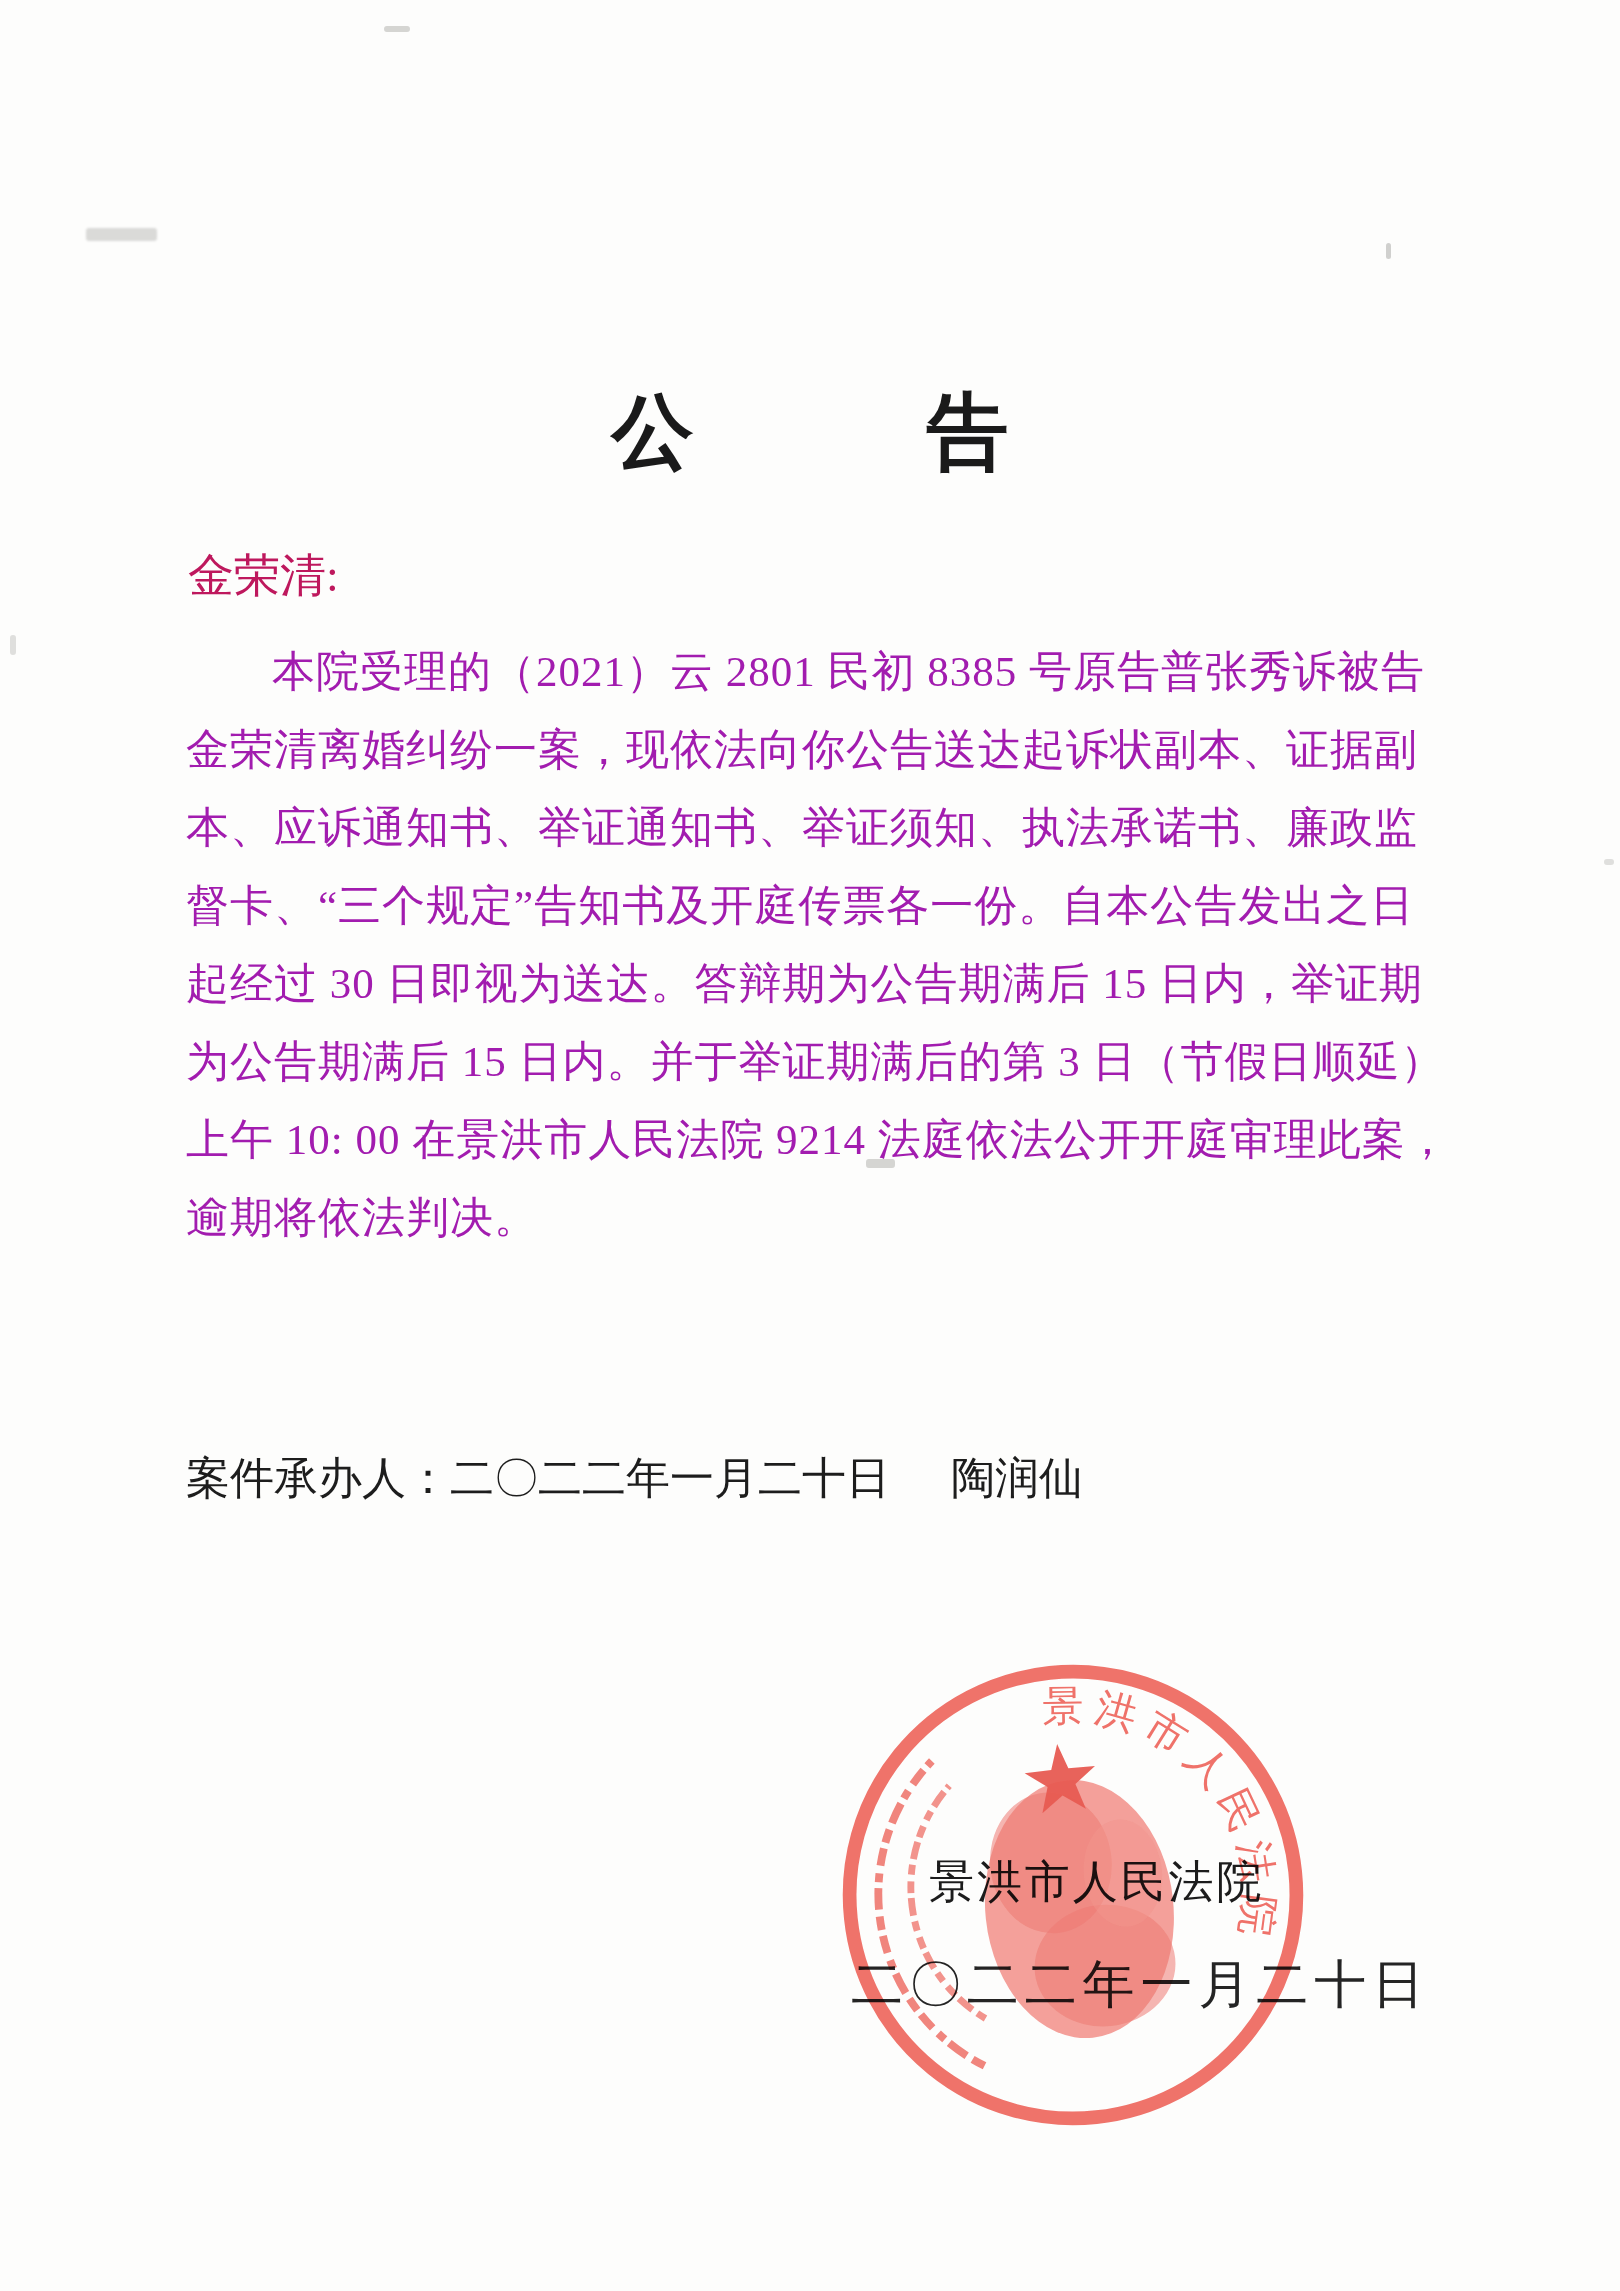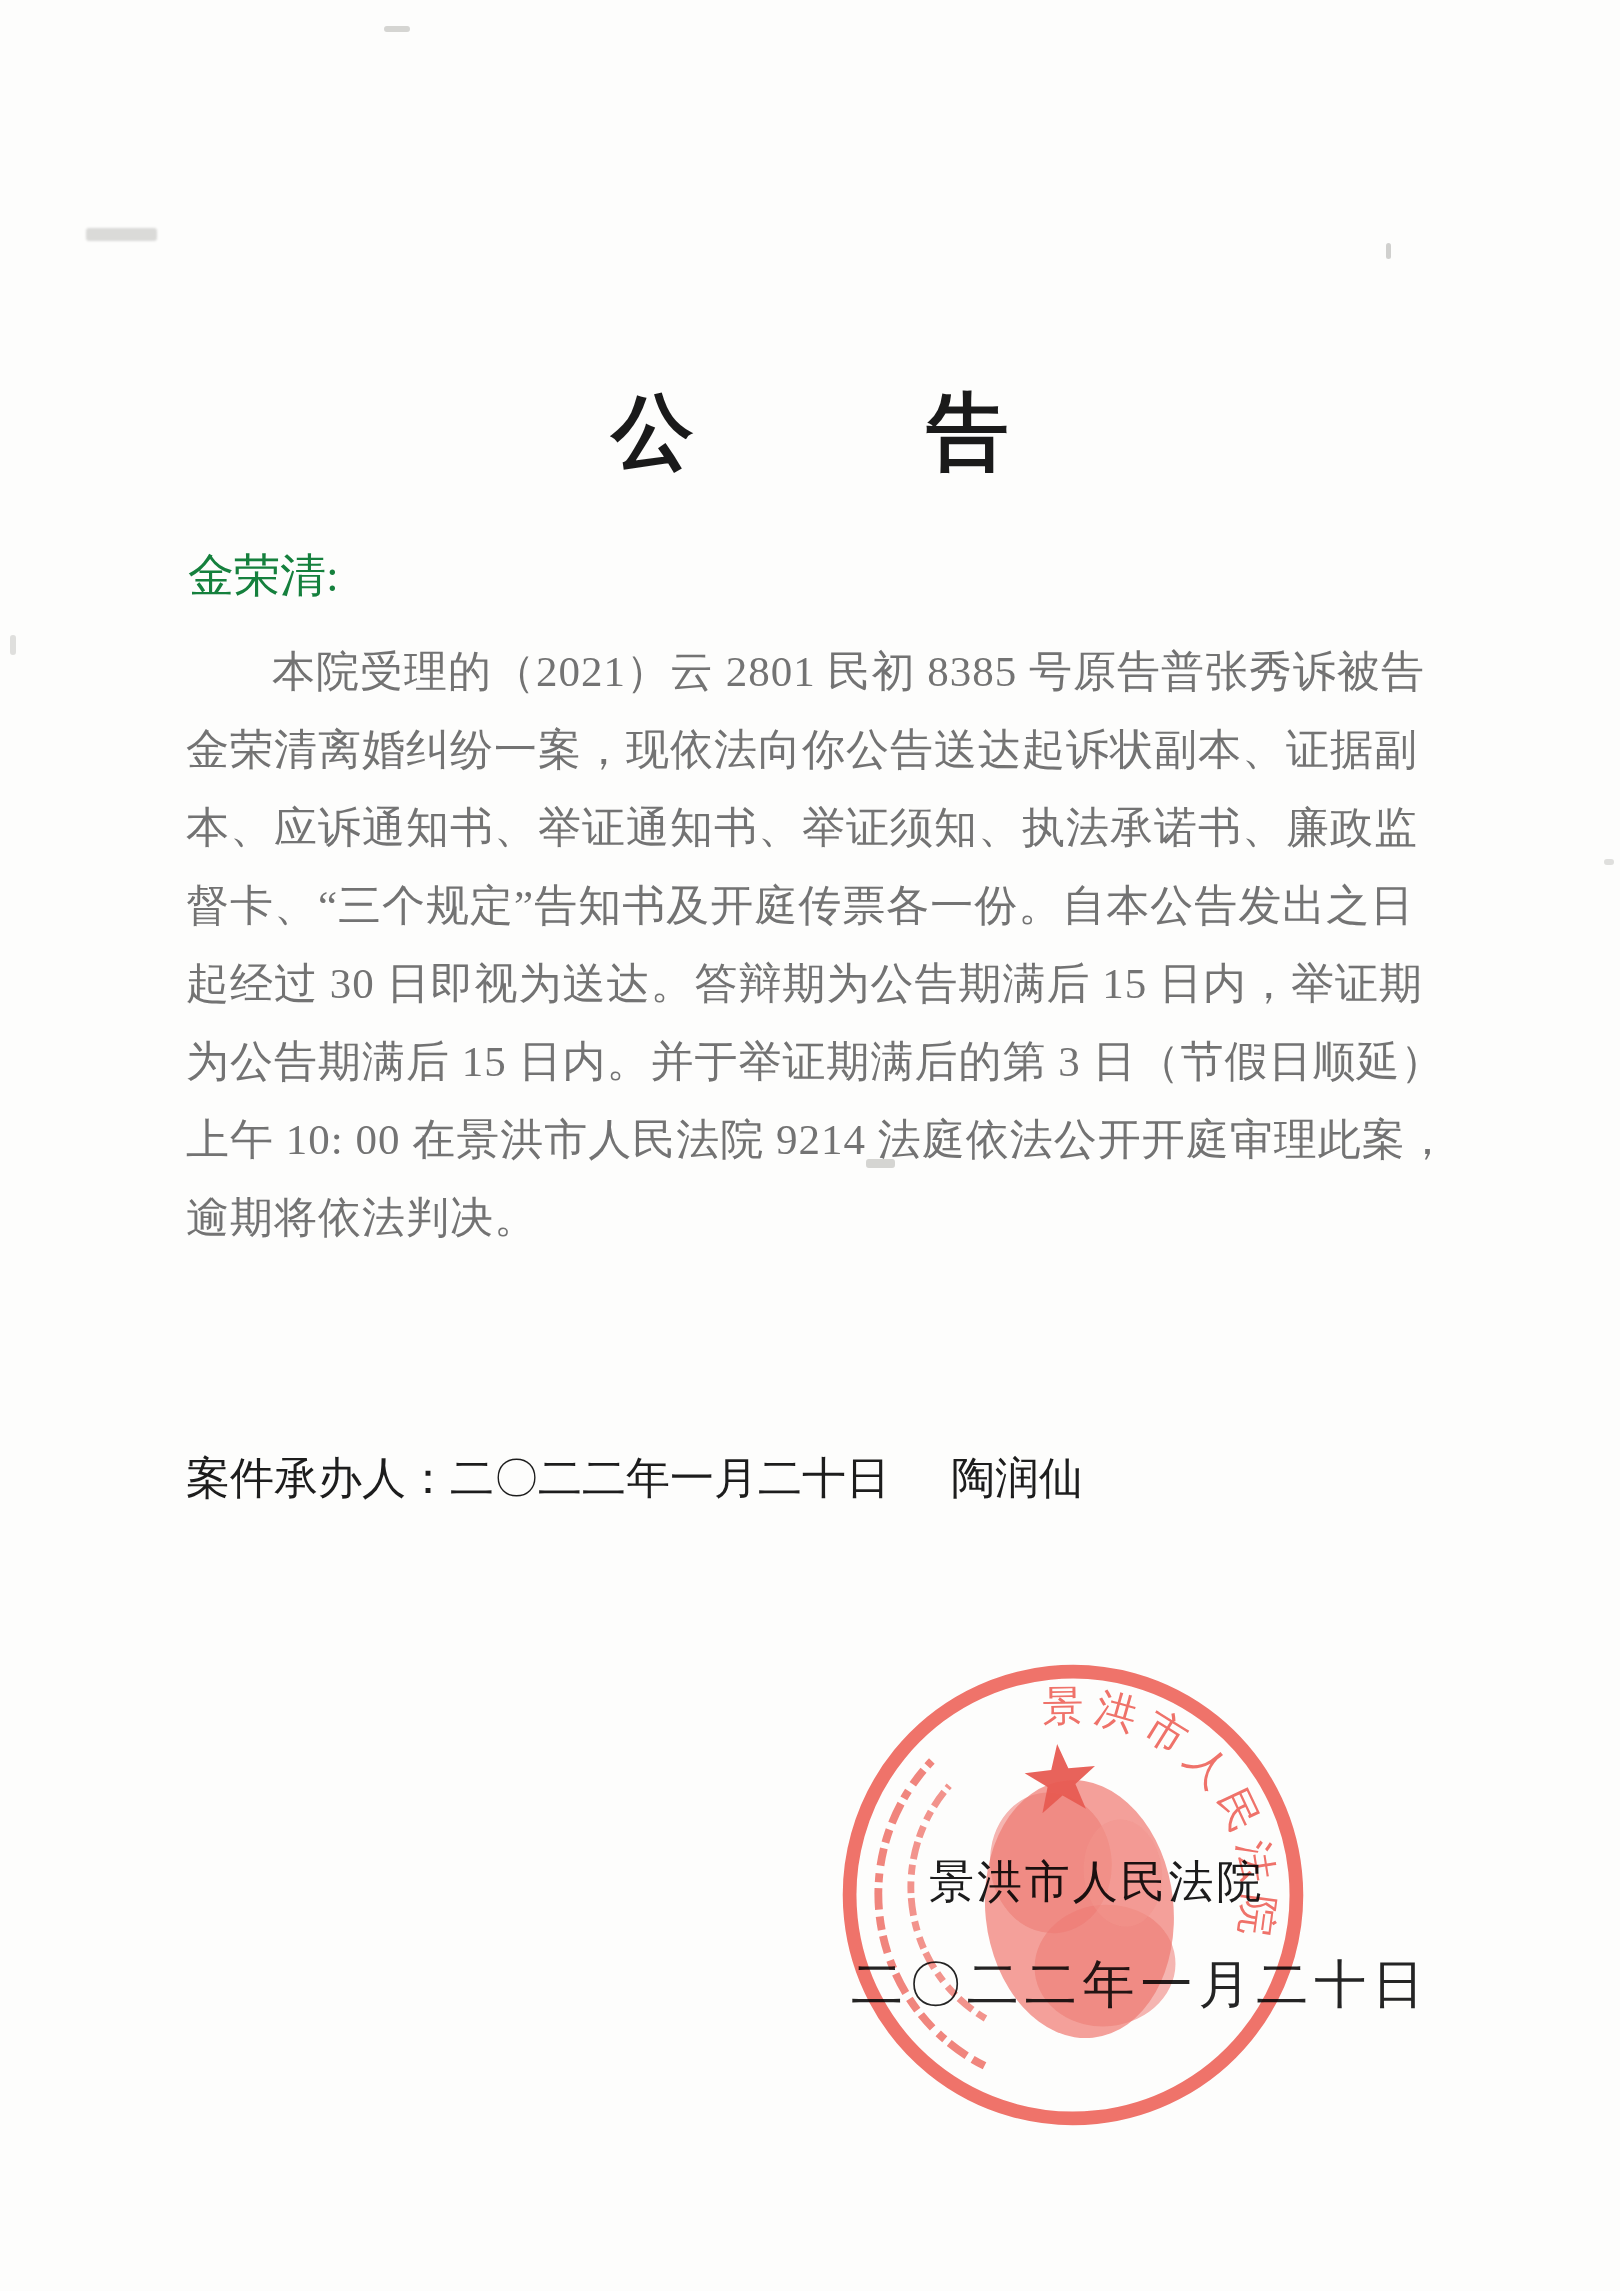--- a/index.html
+++ b/index.html
@@ -21,28 +21,28 @@
     color:#161616;
     white-space:nowrap;
   }
   .notice-title{
     position:absolute;top:378px;left:0;width:1620px;
     display:flex;justify-content:center;gap:233px;
     font-size:82px;font-weight:bold;color:#1a1a1a;
   }
   .addressee{
     position:absolute;top:545px;left:188px;
-    font-size:46px;color:#15803d;
+    font-size:46px;color:#be185d;
   }
   .body-text{
     position:absolute;top:633px;left:186px;width:1294px;
   }
   .body-text .line{
     height:78px;line-height:78px;
-    font-size:43px;color:#737373;
+    font-size:43px;color:#a21caf;
     white-space:nowrap;overflow:hidden;
     letter-spacing:1px;
   }
   .body-text .line.indent{text-indent:86px;}
 
   .handler-line{
     position:absolute;top:1449px;left:186px;
     font-size:44px;color:#1d1d1d;white-space:nowrap;
   }
   .handler-name{margin-left:61px;}

